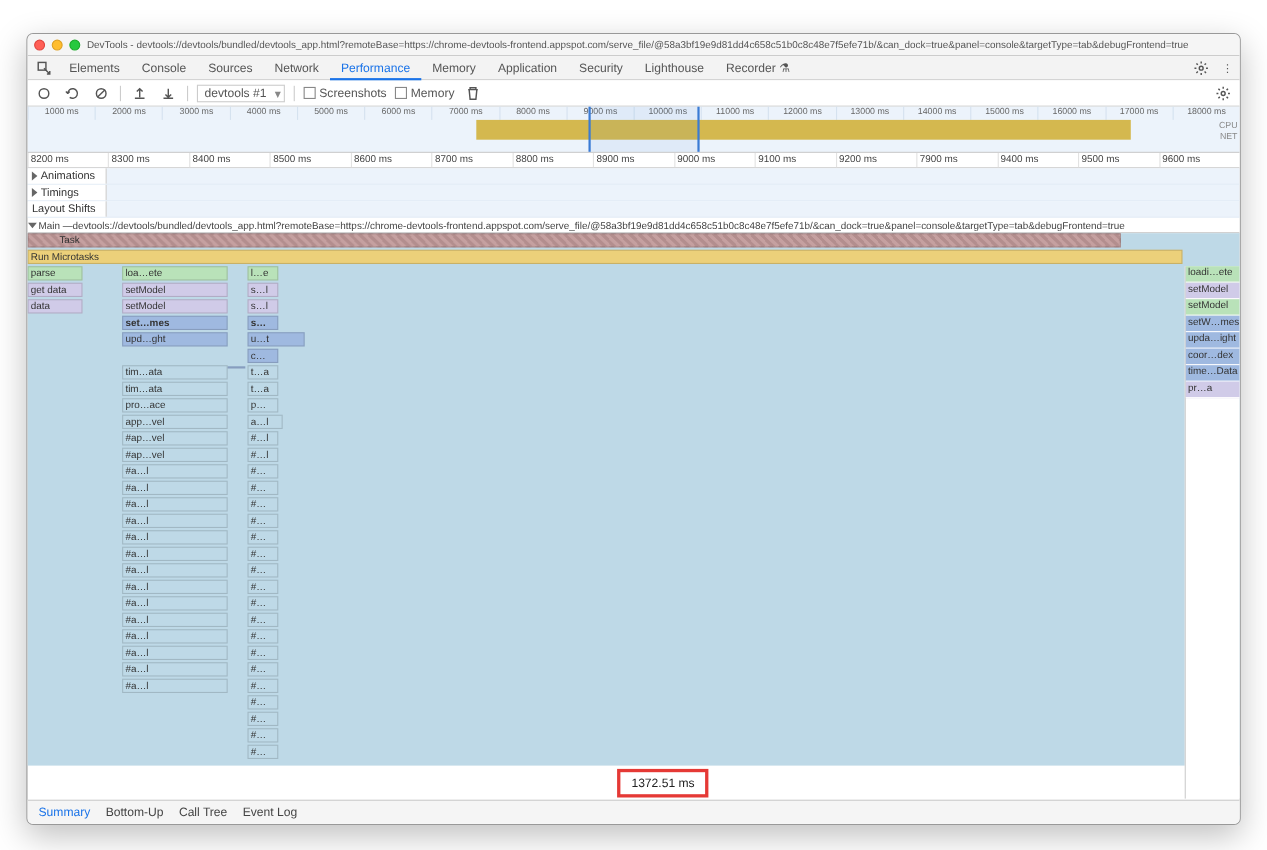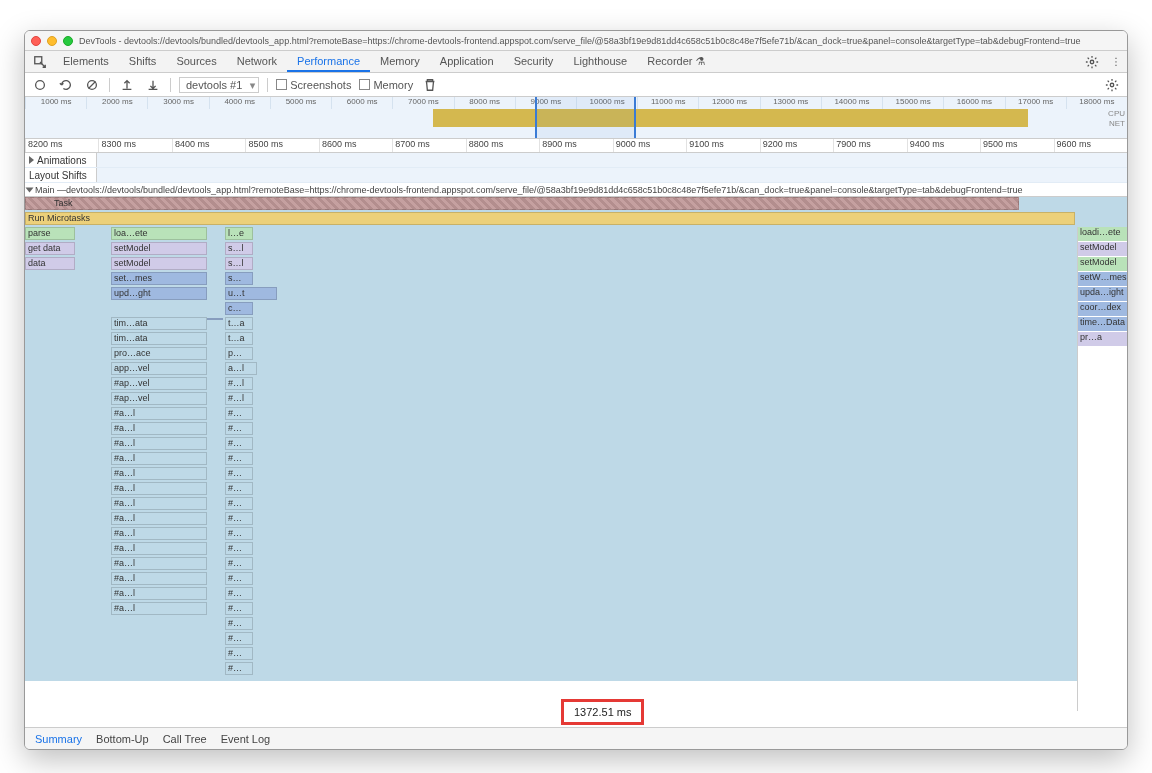--- a/index.html
+++ b/index.html
@@ -77,21 +77,21 @@
     <div class="titlebar-text">DevTools - devtools://devtools/bundled/devtools_app.html?remoteBase=https://chrome-devtools-frontend.appspot.com/serve_file/@58a3bf19e9d81dd4c658c51b0c8c48e7f5efe71b/&amp;can_dock=true&amp;panel=console&amp;targetType=tab&amp;debugFrontend=true</div>
   </div>
 
   <div class="tabs">
     <div class="icon-btn">
       <svg class="svg-ic" viewBox="0 0 16 16">
           <rect x="2" y="2" width="8" height="8"></rect>
           <path d="M8 8 L14 14 M11 14 L14 14 L14 11"></path>
         </svg>
     </div>
-    <div id="tabrow"><span class="tab">Elements</span><span class="tab">Shifts</span><span class="tab">Sources</span><span class="tab">Network</span><span class="tab active">Performance</span><span class="tab">Memory</span><span class="tab">Application</span><span class="tab">Security</span><span class="tab">Lighthouse</span><span class="tab">Recorder ⚗</span></div>
+    <div id="tabrow"><span class="tab">Elements</span><span class="tab">Console</span><span class="tab">Sources</span><span class="tab">Network</span><span class="tab active">Performance</span><span class="tab">Memory</span><span class="tab">Application</span><span class="tab">Security</span><span class="tab">Lighthouse</span><span class="tab">Recorder ⚗</span></div>
     <div class="tabs-spacer"></div>
     <div class="icon-btn">
       <svg class="svg-ic" viewBox="0 0 16 16">
           <circle cx="8" cy="8" r="2"></circle>
           <path d="M8 1v2M8 13v2M1 8h2M13 8h2M3 3l1.5 1.5M11.5 11.5L13 13M3 13l1.5-1.5M11.5 4.5L13 3"></path>
         </svg>
     </div>
     <div class="icon-btn">⋮</div>
   </div>
 
@@ -197,20 +197,27 @@
 
 
   <div class="track-row">
     <div class="track-label">
         <span class="tri"></span>
         <span>Animations</span>
       </div>
     <div class="track-body"></div>
   </div>
 
+  <div class="track-row">
+    <div class="track-label">
+        <span class="tri"></span>
+        <span>Timings</span>
+      </div>
+    <div class="track-body"></div>
+  </div>
 
   <div class="track-row">
     <div class="track-label" style="width:auto;min-width:72px">Layout Shifts</div>
     <div class="track-body"></div>
   </div>
 
   <div class="main-header">
     <span class="tri down"></span>
     <span>Main — </span>
     <span>devtools://devtools/bundled/devtools_app.html?remoteBase=https://chrome-devtools-frontend.appspot.com/serve_file/@58a3bf19e9d81dd4c658c51b0c8c48e7f5efe71b/&amp;can_dock=true&amp;panel=console&amp;targetType=tab&amp;debugFrontend=true</span>
@@ -242,21 +249,21 @@
       <div class="flame-row" style="top: 45px; position: absolute; left: 0px; right: 0px;">
         <div class="f-block c-lav" style="left: 0px; width: 50px;">get data</div>
         <div class="f-block c-lav" style="left: 86px; width: 96px;">setModel</div>
         <div class="f-block c-lav" style="left: 200px; width: 28px;">s…l</div>
       </div>
       <div class="flame-row" style="top: 60px; position: absolute; left: 0px; right: 0px;">
         <div class="f-block c-lav" style="left: 0px; width: 50px;">data</div>
         <div class="f-block c-lav" style="left: 86px; width: 96px;">setModel</div>
         <div class="f-block c-lav" style="left: 200px; width: 28px;">s…l</div>
       </div>
-      <div class="flame-row" style="top: 75px; position: absolute; left: 0px; right: 12px;">
+      <div class="flame-row" style="top: 75px; position: absolute; left: 0px; right: 12px; font-weight: bold;">
         <div class="f-block c-blue" style="left: 86px; width: 96px;">set…mes</div>
         <div class="f-block c-blue" style="left: 200px; width: 28px;">s…</div>
       </div>
       <div class="flame-row" style="top: 90px; position: absolute; left: 0px; right: 0px;">
         <div class="f-block c-blue" style="left: 86px; width: 96px;">upd…ght</div>
         <div class="f-block c-blue" style="left: 200px; width: 52px;">u…t</div>
       </div>
       <div class="flame-row" style="top: 105px; position: absolute; left: 0px; right: 0px;">
         <div class="f-block c-blue" style="left: 86px; width: 112px; margin-top: 16px;">coo…ex</div>
         <div class="f-block c-blue" style="left: 200px; width: 28px;">c…</div>

